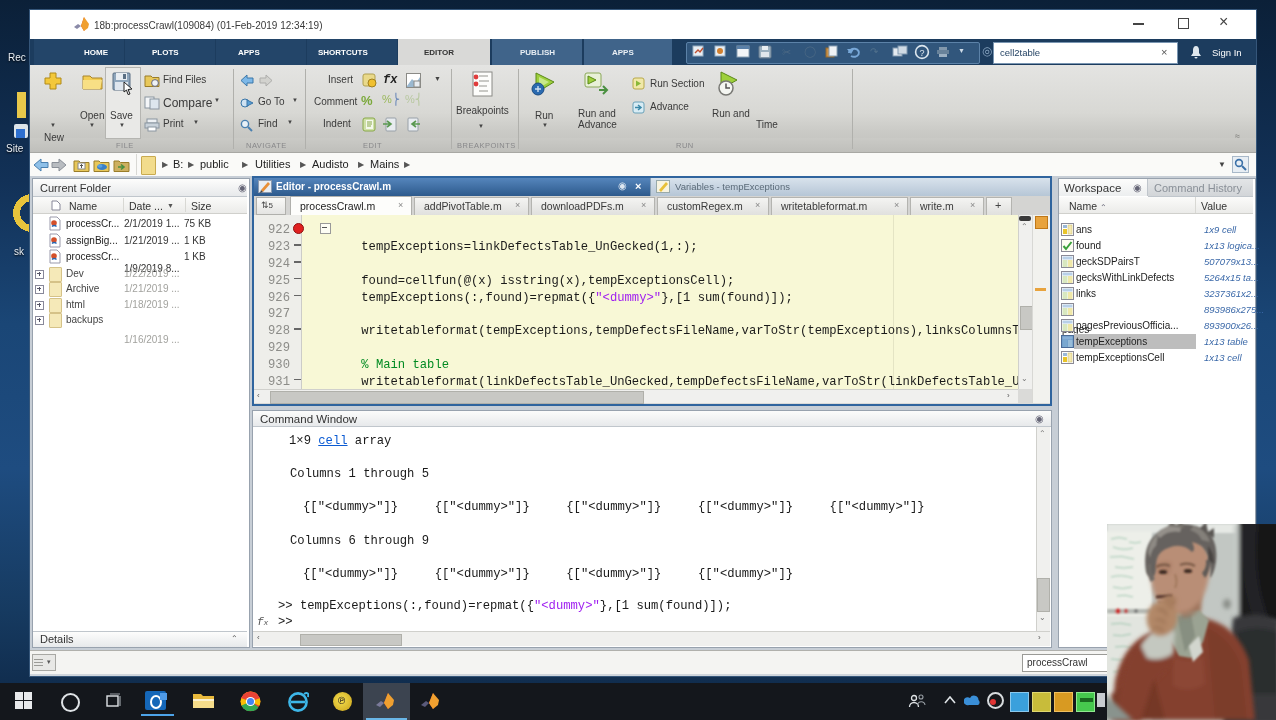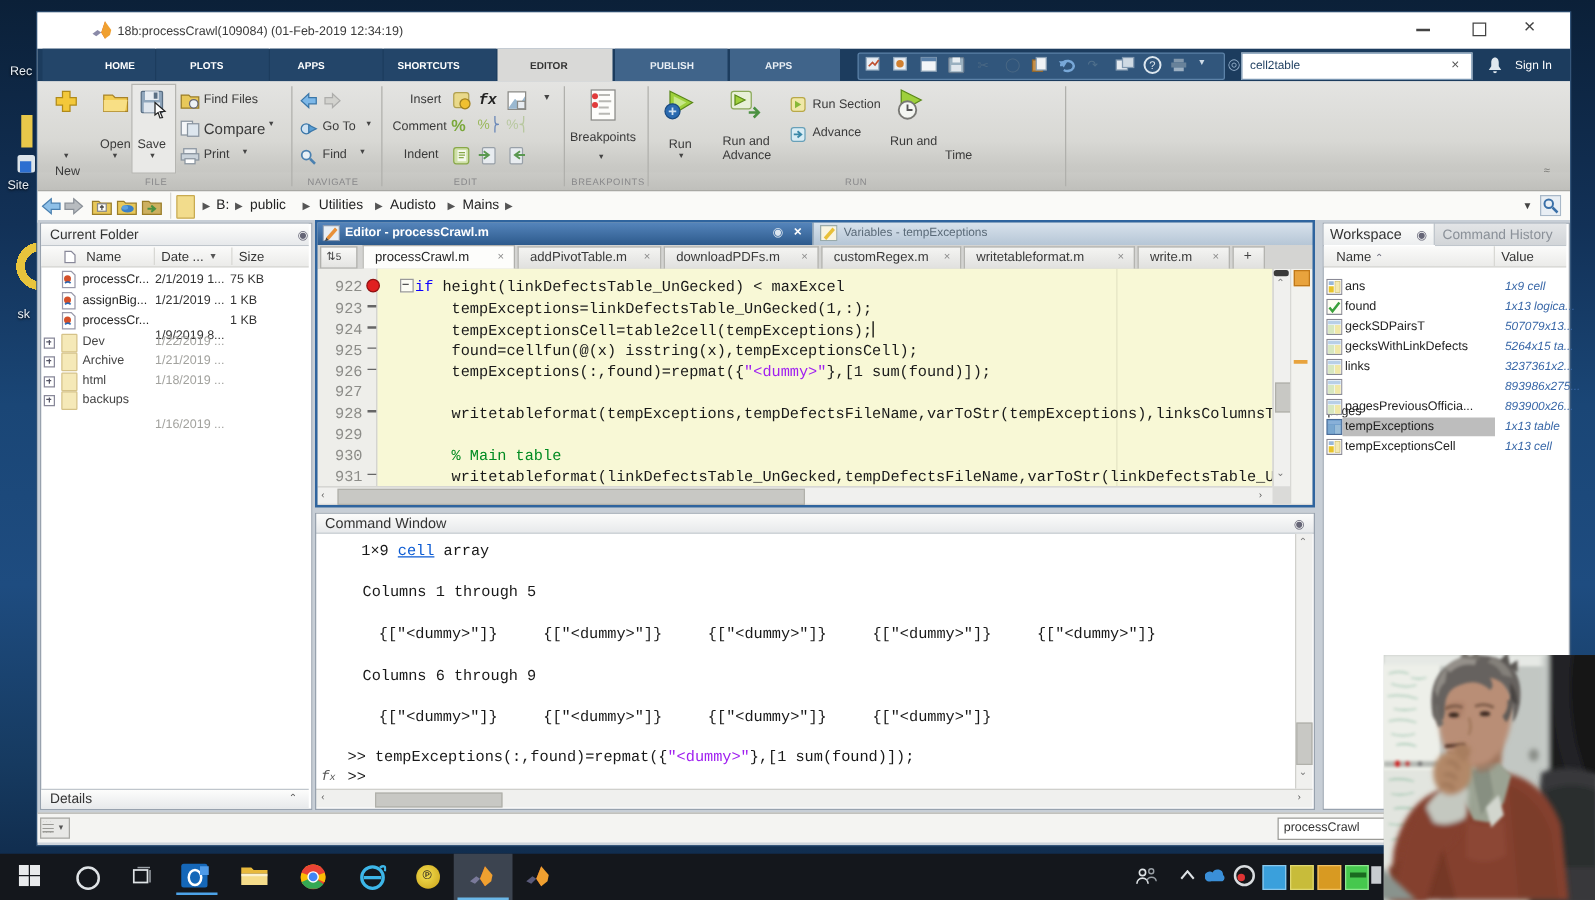--- a/index.html
+++ b/index.html
@@ -496,23 +496,21 @@
       <div class="ab" style="left:658px;top:21px;width:74px;height:18px;background:linear-gradient(180deg,#f4f4f2,#e0e0de);border:1px solid #b4b4b0;border-bottom:none;box-sizing:border-box;"></div>
       <div class="txt" style="left:668px;top:24px;font-size:10.5px;color:#3a3a3a;">write.m</div>
       <div class="txt" style="left:718px;top:24px;font-size:9px;color:#888;">×</div>
       <div class="ab" style="left:734px;top:21px;width:26px;height:18px;background:linear-gradient(180deg,#f4f4f2,#e0e0de);border:1px solid #b4b4b0;border-bottom:none;box-sizing:border-box;"></div>
       <div class="txt" style="left:743px;top:23px;font-size:11px;color:#444;">+</div>
       <div class="ab" style="left:2px;top:39px;width:48px;height:174px;background:#eeeeea;border-right:1px solid #ccccc8;box-sizing:border-box;"></div>
       <div class="ab" style="left:50px;top:39px;width:716px;height:174px;background:#f8f8d6;overflow:hidden;" id="code">
         <div class="ab" style="left:591px;top:0;width:1px;height:174px;background:#e4e4c4;"></div>
         <div class="ab" style="left:18px;top:8.4px;width:9px;height:9px;background:#fdfdf4;border:1px solid #999;"></div>
             <div class="ab" style="left:20px;top:12.4px;width:5px;height:1px;background:#555;"></div>
-        <div class="txt mono" style="left:30px;top:8.4px;font-size:12.2px;color:#1a1a1a;"><span style="color:#0e00ff;">if</span> height(linkDefectsTable_UnGecked) &lt; maxExcel</div>
         <div class="txt mono" style="left:30px;top:25.2px;font-size:12.2px;color:#1a1a1a;">    tempExceptions=linkDefectsTable_UnGecked(1,:);</div>
-        <div class="txt mono" style="left:30px;top:42.0px;font-size:12.2px;color:#1a1a1a;">    tempExceptionsCell=table2cell(tempExceptions);<span style="display:inline-block;width:1.5px;height:13px;background:#000;vertical-align:-2px;"></span></div>
         <div class="txt mono" style="left:30px;top:58.8px;font-size:12.2px;color:#1a1a1a;">    found=cellfun(@(x) isstring(x),tempExceptionsCell);</div>
         <div class="txt mono" style="left:30px;top:75.6px;font-size:12.2px;color:#1a1a1a;">    tempExceptions(:,found)=repmat({<span style="color:#a020f0;">"&lt;dummy&gt;"</span>},[1 sum(found)]);</div>
         <div class="txt mono" style="left:30px;top:109.2px;font-size:12.2px;color:#1a1a1a;">    writetableformat(tempExceptions,tempDefectsFileName,varToStr(tempExceptions),linksColumnsToCheck</div>
         <div class="txt mono" style="left:30px;top:142.8px;font-size:12.2px;color:#1a1a1a;">    <span style="color:#028b22;">% Main table</span></div>
         <div class="txt mono" style="left:30px;top:159.6px;font-size:12.2px;color:#1a1a1a;">    writetableformat(linkDefectsTable_UnGecked,tempDefectsFileName,varToStr(linkDefectsTable_UnG</div>
         </div>
       <div class="ab" style="left:766px;top:39px;width:14px;height:174px;background:#f0f0ee;border-left:1px solid #d0d0cc;box-sizing:border-box;"></div>
       <div class="ab" style="left:767px;top:40px;width:12px;height:5px;background:#3a3a3a;border-radius:2px;"></div>
       <div class="txt" style="left:769px;top:46px;font-size:8px;color:#777;">⌃</div>
       <div class="ab" style="left:768px;top:130px;width:11px;height:22px;background:#c8c8c4;border:1px solid #b0b0aa;"></div>

